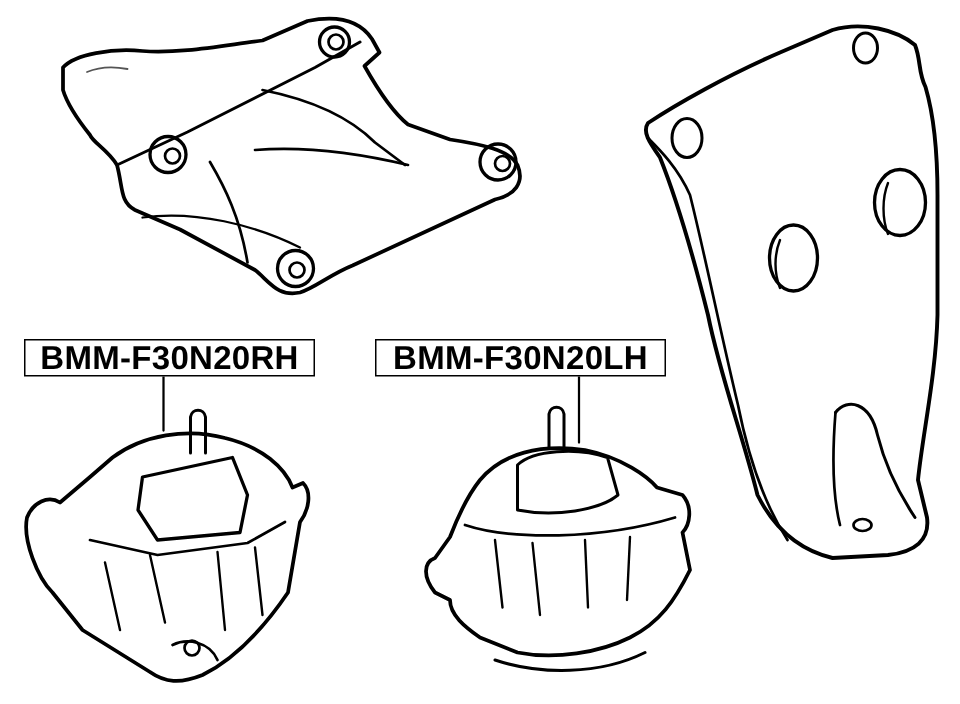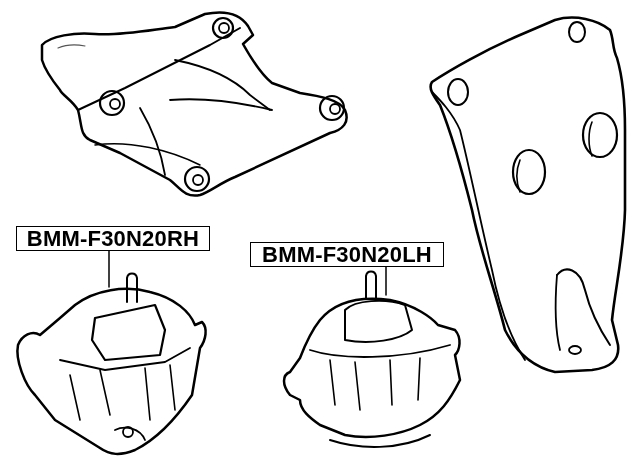--- a/index.html
+++ b/index.html
@@ -5,21 +5,21 @@
   html, body { margin:0; padding:0; background:#ffffff; }
   body { width:640px; height:469px; position:relative; overflow:hidden; font-family:"Liberation Sans", sans-serif; }
   .canvas { position:absolute; left:0; top:0; width:640px; height:469px; }
   .part-label {
     position:absolute; height:23px; border:1.5px solid #000; background:#fff;
     font-family:"Liberation Sans", sans-serif; font-weight:bold; font-size:22px;
     line-height:23px; letter-spacing:0.2px; color:#000; text-align:center; box-sizing:content-box;
     padding:0 2px; white-space:nowrap;
   }
   #label-rh { left:16px; top:226px; width:188px; }
-  #label-lh { left:250px; top:242px; width:188px; }
+  #label-lh { left:250px; top:226px; width:188px; }
 </style>
 </head>
 <body>
 
 <svg class="canvas" viewBox="0 0 640 469" xmlns="http://www.w3.org/2000/svg">
   <g fill="none" stroke="#000" stroke-linejoin="round" stroke-linecap="round">
 
     <g>
       <path d="M42,45 C50,36 75,32 95,34 C120,36 150,30 175,27 L205,14 C225,10 240,14 248,26 L253,35 L243,44 C252,60 262,75 272,83 L300,93 C320,96 340,100 345,110 C350,122 343,130 330,133 L235,177 C220,183 210,192 200,195 C185,198 180,188 170,180 L120,153 L90,140 C80,135 82,125 78,110 C72,100 62,95 60,90 C52,80 45,70 42,60 Z" stroke-width="2.5"></path>
       <path d="M78,110 L125,88 L210,45 L240,28" stroke-width="2"></path>

